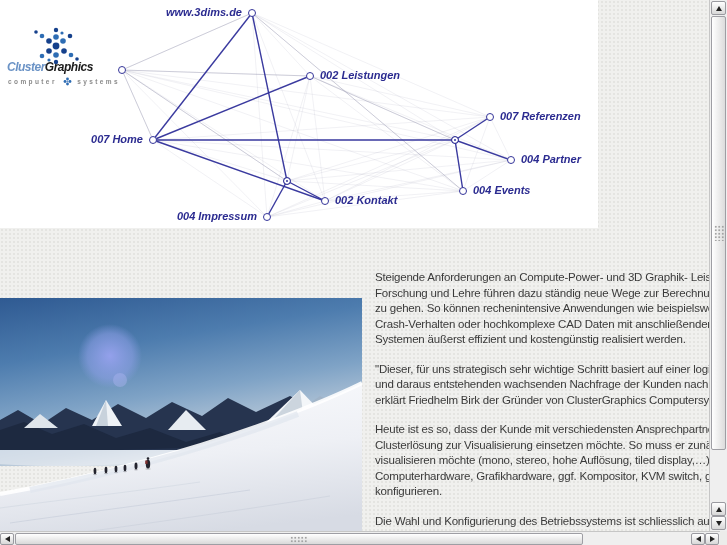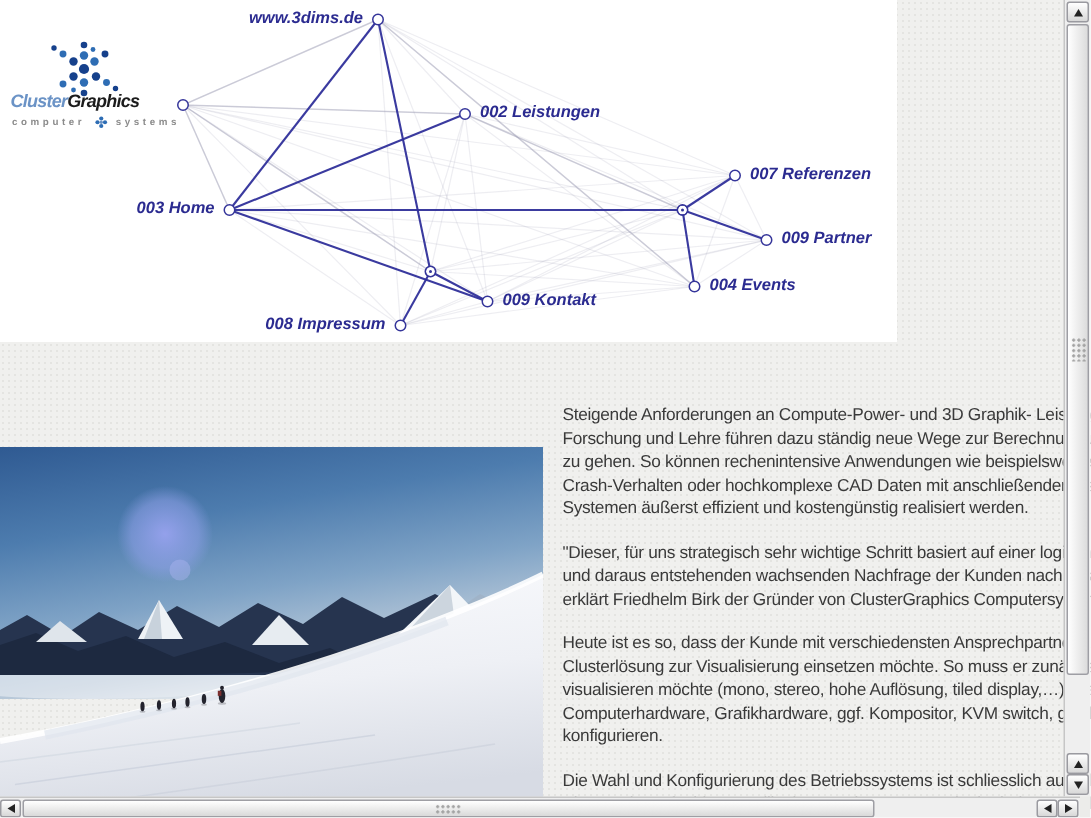--- a/index.html
+++ b/index.html
@@ -149,45 +149,45 @@
       </svg>
 
     <div class="gnode" style="left: 252px; top: 13px;">
       <span class="nlabel side-left">www.3dims.de</span>
       <span class="dot"></span>
     </div>
     <div class="gnode" style="left: 122px; top: 70px;">
       <span class="dot"></span>
     </div>
     <div class="gnode" style="left: 153px; top: 140px;">
-      <span class="nlabel side-left">003 Home</span>
+      <span class="nlabel side-left">007 Home</span>
       <span class="dot"></span>
     </div>
     <div class="gnode" style="left: 310px; top: 76px;">
       <span class="dot"></span>
       <span class="nlabel side-right">002 Leistungen</span>
     </div>
     <div class="gnode" style="left: 490px; top: 117px;">
       <span class="dot"></span>
       <span class="nlabel side-right">007 Referenzen</span>
     </div>
     <div class="gnode" style="left: 511px; top: 160px;">
       <span class="dot"></span>
-      <span class="nlabel side-right">009 Partner</span>
+      <span class="nlabel side-right">004 Partner</span>
     </div>
     <div class="gnode" style="left: 463px; top: 191px;">
       <span class="dot"></span>
       <span class="nlabel side-right">004 Events</span>
     </div>
     <div class="gnode" style="left: 325px; top: 201px;">
       <span class="dot"></span>
-      <span class="nlabel side-right">009 Kontakt</span>
+      <span class="nlabel side-right">002 Kontakt</span>
     </div>
     <div class="gnode" style="left: 267px; top: 217px;">
-      <span class="nlabel side-left">008 Impressum</span>
+      <span class="nlabel side-left">004 Impressum</span>
       <span class="dot"></span>
     </div>
     <div class="gnode hub" style="left: 455px; top: 140px;">
       <span class="dot"></span>
     </div>
     <div class="gnode hub" style="left: 287px; top: 181px;">
       <span class="dot"></span>
     </div>
 
     <div id="logo">

